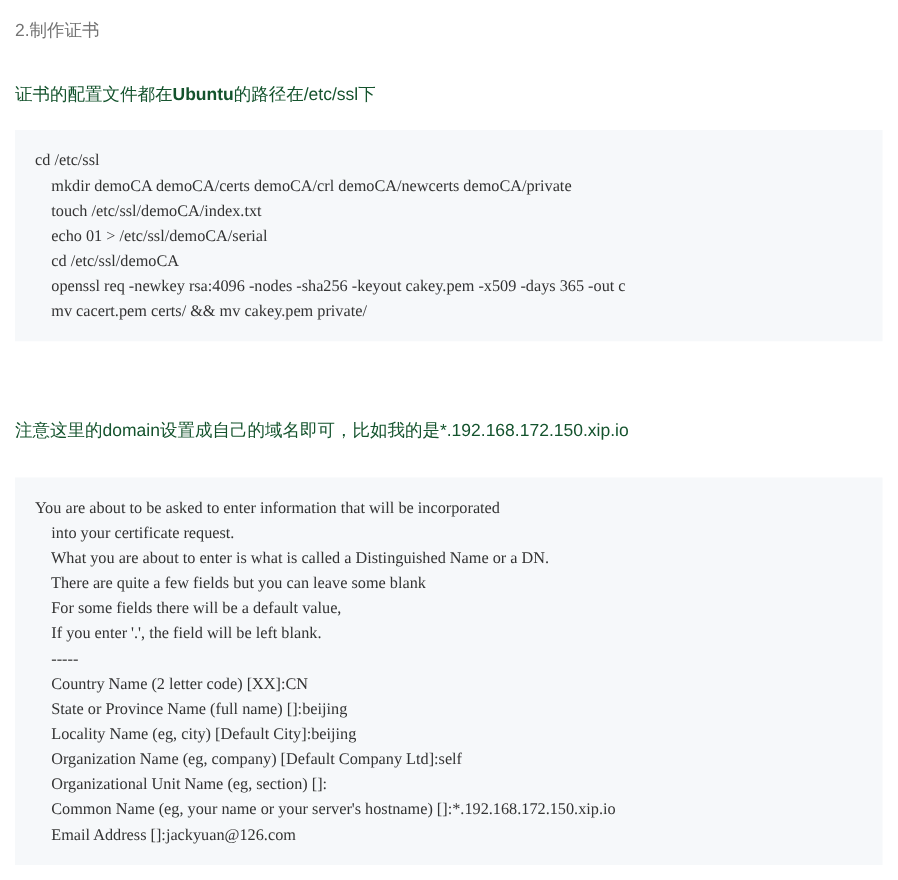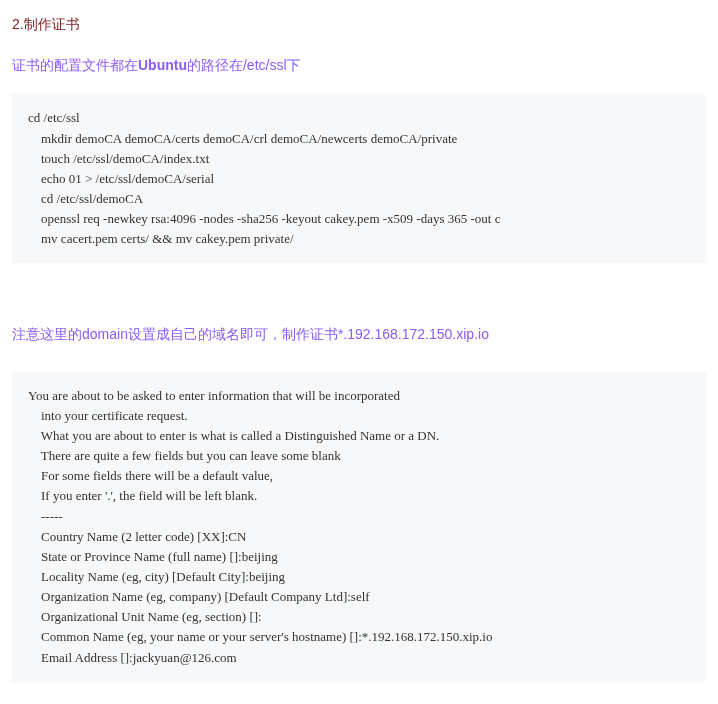--- a/index.html
+++ b/index.html
@@ -11,26 +11,26 @@
       font-family: -apple-system, BlinkMacSystemFont, "Segoe UI", "Microsoft YaHei", sans-serif;
       font-size: 14px;
       color: #333;
       background: #fff;
       padding: 16px 12px;
       width: 718px;
     }
     .section-heading {
       font-size: 14px;
       font-weight: normal;
-      margin-bottom: 20px;
-      color: #7f1d1d;
+      margin-bottom: 30px;
+      color: #737373;
     }
     .paragraph {
       font-size: 14px;
-      color: #8b5cf6;
+      color: #14532d;
       margin-bottom: 18px;
       line-height: 1.6;
     }
     .paragraph strong {
       font-weight: bold;
     }
     .code-block {
       background: #f6f8fa;
       padding: 14px 16px;
       font-family: Liberation Serif, serif;
@@ -57,21 +57,21 @@
 <div class="code-block">cd /etc/ssl
     mkdir demoCA demoCA/certs demoCA/crl demoCA/newcerts demoCA/private
     touch /etc/ssl/demoCA/index.txt
     echo 01 &gt; /etc/ssl/demoCA/serial
     cd /etc/ssl/demoCA
     openssl req -newkey rsa:4096 -nodes -sha256 -keyout cakey.pem -x509 -days 365 -out c
     mv cacert.pem certs/ &amp;&amp; mv cakey.pem private/</div>
 
 <div class="spacer-lg"></div>
 
-<div class="paragraph">注意这里的domain设置成自己的域名即可，制作证书*.192.168.172.150.xip.io</div>
+<div class="paragraph">注意这里的domain设置成自己的域名即可，比如我的是*.192.168.172.150.xip.io</div>
 
 <div style="height:8px"></div>
 
 <div class="code-block">You are about to be asked to enter information that will be incorporated
     into your certificate request.
     What you are about to enter is what is called a Distinguished Name or a DN.
     There are quite a few fields but you can leave some blank
     For some fields there will be a default value,
     If you enter '.', the field will be left blank.
     -----

